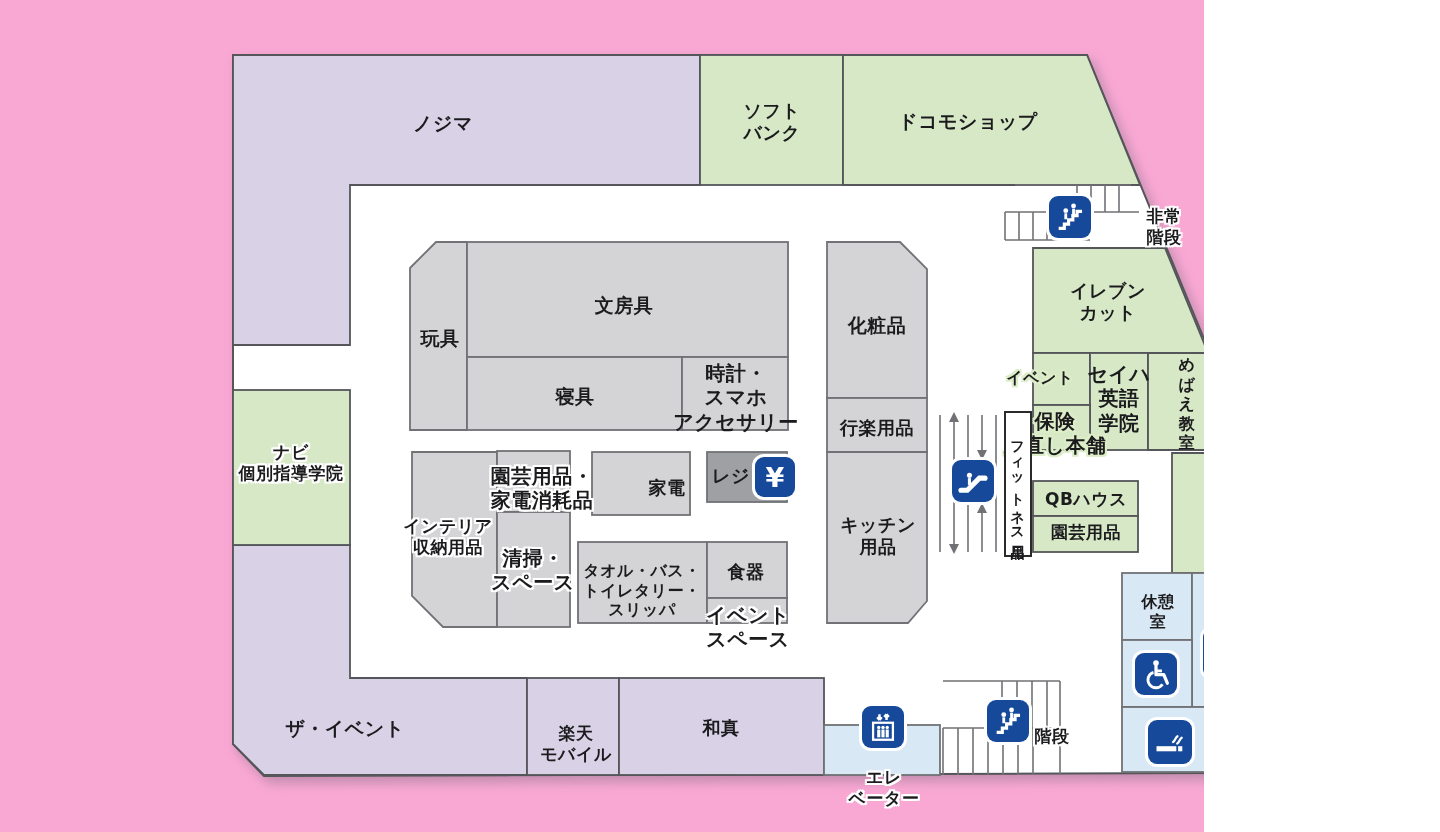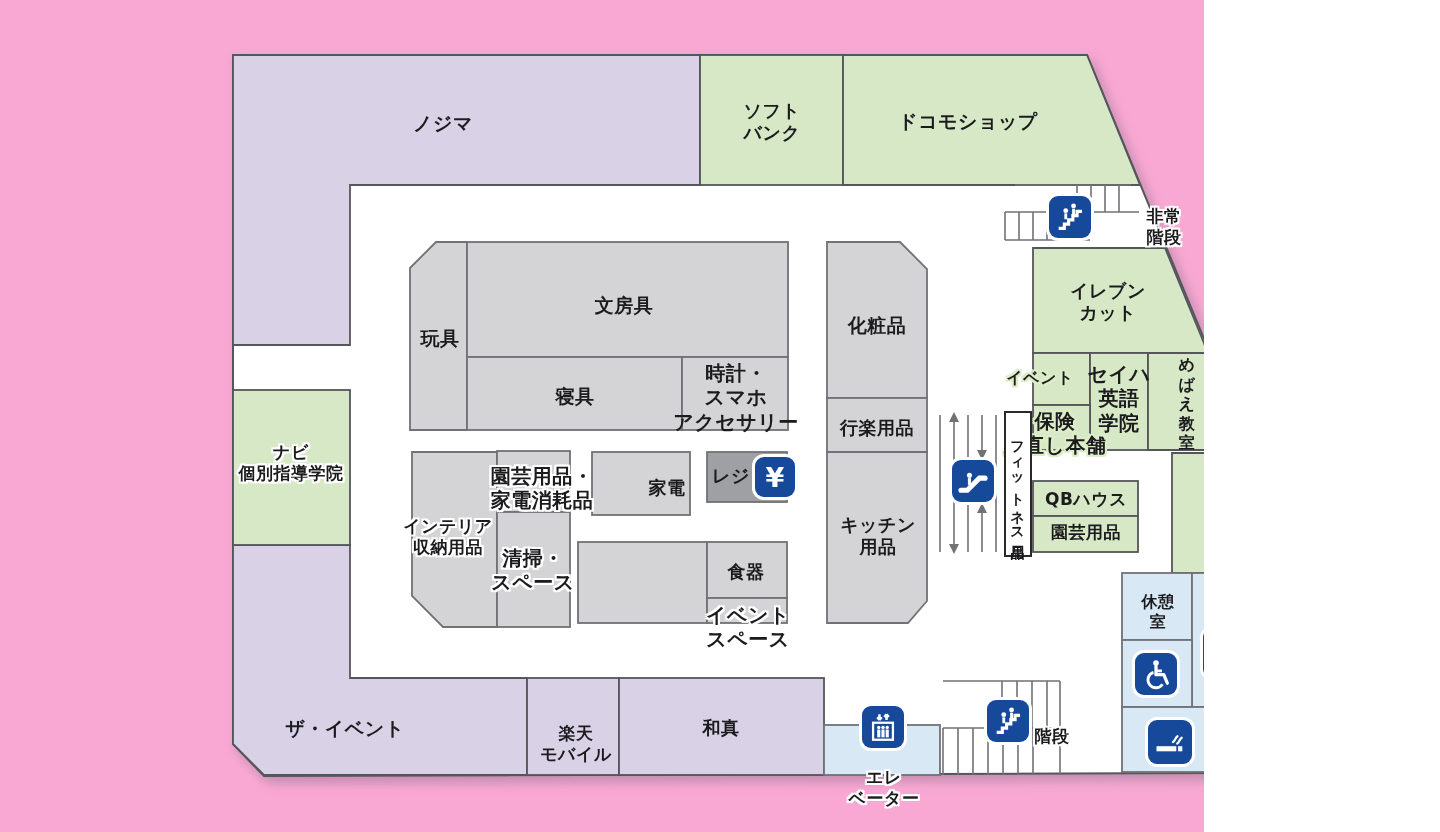--- a/index.html
+++ b/index.html
@@ -143,20 +143,23 @@
   <div class="lbl s18" style="left:878px;top:536px;">キッチン
 用品</div>
   <div class="lbl s17 halo" style="left:448px;top:529px;">インテリア
 収納用品</div>
   <div class="lbl s15 halo" style="left:542px;top:480px;">園芸用品・
 家電消耗品</div>
   <div class="lbl s15 halo" style="left:533px;top:562px;">清掃・
 スペース</div>
   <div class="lbl s18" style="left:641px;top:488px;margin-left:26px;">家電</div>
   <div class="lbl s18" style="left:731px;top:476px;">レジ</div>
+  <div class="lbl s16" style="left:642px;top:590px;">タオル・バス・
+トイレタリー・
+スリッパ</div>
   <div class="lbl s18" style="left:746px;top:572px;">食器</div>
   <div class="lbl s15 halo" style="left:748px;top:619px;">イベント
 スペース</div>
   <div class="lbl s16" style="left:1158px;top:612px;">休憩室</div>
   <div class="lbl s17 halo" style="left:884px;top:780px;">エレ
 ベーター</div>
   <div class="lbl s17 halo" style="left:1052px;top:728px;">階段</div>
 
   <div class="fitness">フィットネス用品</div>
 

